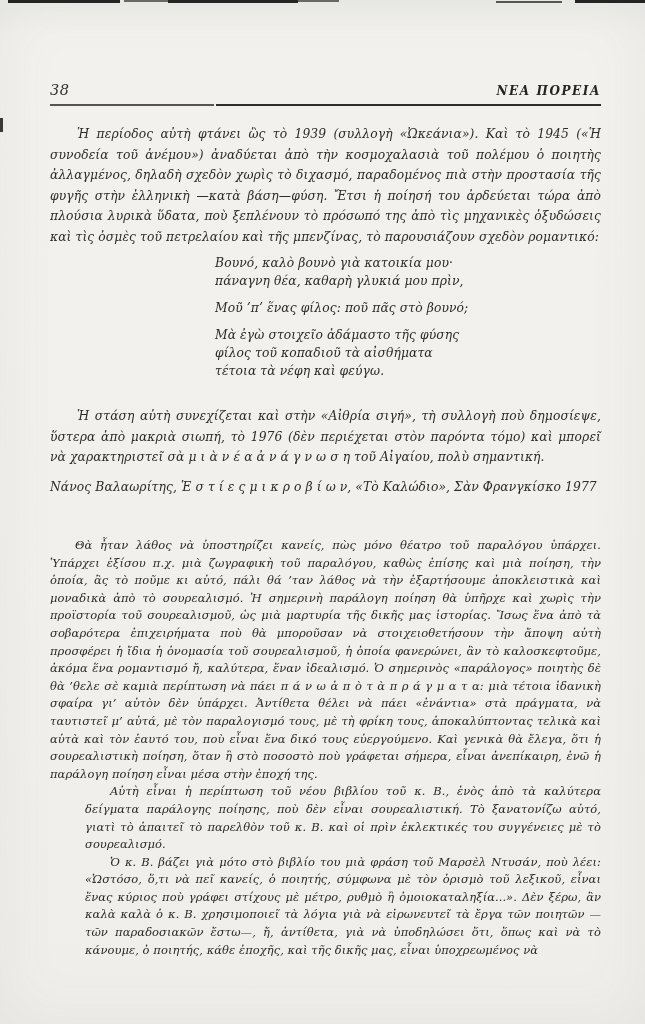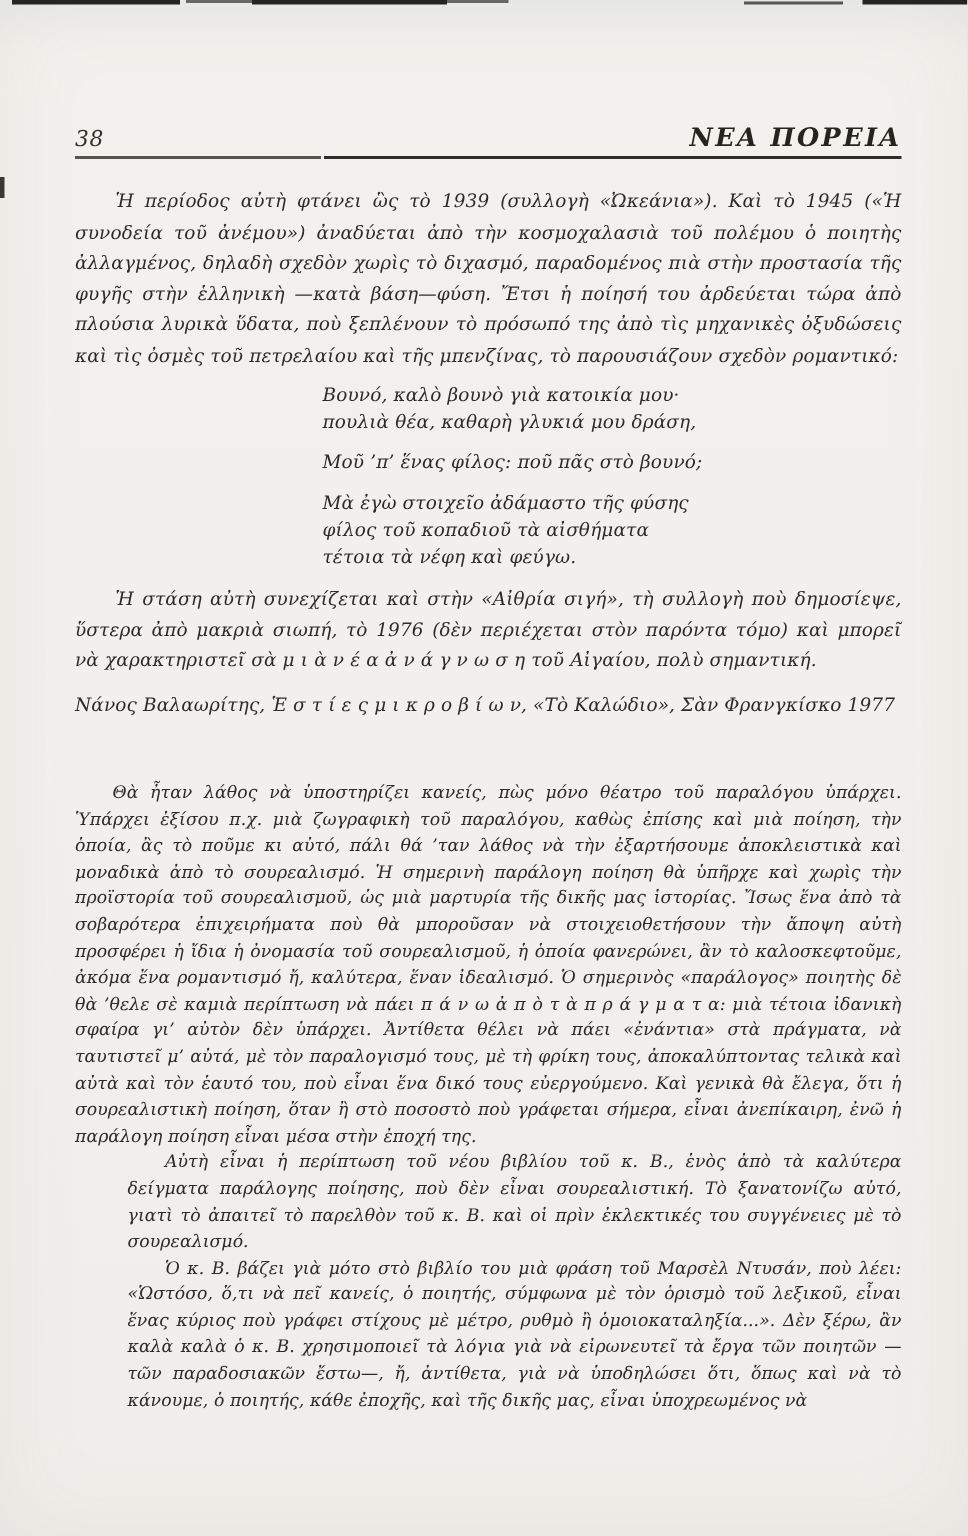--- a/index.html
+++ b/index.html
@@ -22,38 +22,38 @@
   .edge.e3 { left:168px; top:0; width:130px; height:3px; }
   .edge.e4 { left:496px; top:1px; width:66px; height:2px; background:#57554f; }
   .edge.e5 { left:575px; top:0; width:70px; height:3px; }
   .edge.e6 { left:0; top:118px; width:3px; height:14px; background:#3a3834; }
 
   .header {
     position:absolute; left:50px; right:44px; top:82px;
     display:flex; justify-content:space-between; align-items:baseline;
   }
   .page-num { font-size:14.5px; letter-spacing:.5px; color:#33312c; }
-  .journal-title { font-size:17px; font-weight:bold; letter-spacing:1.6px; color:#26241f; }
+  .journal-title { font-size:12px; font-weight:bold; letter-spacing:1.6px; color:#26241f; }
 
   .rule { position:absolute; left:50px; right:44px; top:103px; height:3px; }
   .rule .seg-l { position:absolute; left:0; top:1px; width:164px; height:1.8px; background:#56544e; }
   .rule .seg-r { position:absolute; left:166px; right:0; top:0.5px; height:2.2px; background:#2f2d28; }
 
   .body-col {
     position:absolute; left:50px; right:44px; top:124px;
     text-align:justify;
   }
   p { margin:0; }
   .secA { font-size:12.3px; line-height:20.5px; letter-spacing:.1px; }
   .secB { font-size:11.5px; line-height:17.6px; letter-spacing:.05px; margin-top:10px; }
   .indent { text-indent:27px; }
   .secB .indent { text-indent:25px;margin-top:40px; }
 
   .poem {
-    margin:7px 0 9px 165px;
+    margin:7px 0 26px 165px;
     text-align:left;
     font-size:12.3px; line-height:18px;
   }
   .stanza + .stanza { margin-top:9px; }
   .poem-line { display:block; }
 
   .biblio {
     margin-top:9px;
     padding-left:45px; text-indent:-45px;
     text-align:justify;
@@ -82,21 +82,21 @@
   </div>
 
   <div class="body-col">
 
     <div class="secA">
       <p class="para indent">Ἡ περίοδος αὐτὴ φτάνει ὣς τὸ 1939 (συλλογὴ «Ὠκεάνια»). Καὶ τὸ 1945 («Ἡ συνοδεία τοῦ ἀνέμου») ἀναδύεται ἀπὸ τὴν κοσμοχαλασιὰ τοῦ πολέμου ὁ ποιητὴς ἀλλαγμένος, δηλαδὴ σχεδὸν χωρὶς τὸ διχασμό, παραδομένος πιὰ στὴν προστασία τῆς φυγῆς στὴν ἑλληνικὴ —κατὰ βάση—φύση. Ἔτσι ἡ ποίησή του ἀρδεύεται τώρα ἀπὸ πλούσια λυρικὰ ὕδατα, ποὺ ξεπλένουν τὸ πρόσωπό της ἀπὸ τὶς μηχανικὲς ὀξυδώσεις καὶ τὶς ὀσμὲς τοῦ πετρελαίου καὶ τῆς μπενζίνας, τὸ παρουσιάζουν σχεδὸν ρομαντικό:</p>
 
       <div class="poem">
         <div class="stanza">
           <span class="poem-line">Βουνό, καλὸ βουνὸ γιὰ κατοικία μου·</span>
-          <span class="poem-line">πουλιὰ θέα, καθαρὴ γλυκιά μου δράση,</span>
+          <span class="poem-line">πάναγνη θέα, καθαρὴ γλυκιά μου πρὶν,</span>
         </div>
         <div class="stanza">
           <span class="poem-line">Μοῦ ’π’ ἕνας φίλος: ποῦ πᾶς στὸ βουνό;</span>
         </div>
         <div class="stanza">
           <span class="poem-line">Μὰ ἐγὼ στοιχεῖο ἀδάμαστο τῆς φύσης</span>
           <span class="poem-line">φίλος τοῦ κοπαδιοῦ τὰ αἰσθήματα</span>
           <span class="poem-line">τέτοια τὰ νέφη καὶ φεύγω.</span>
         </div>
       </div>

